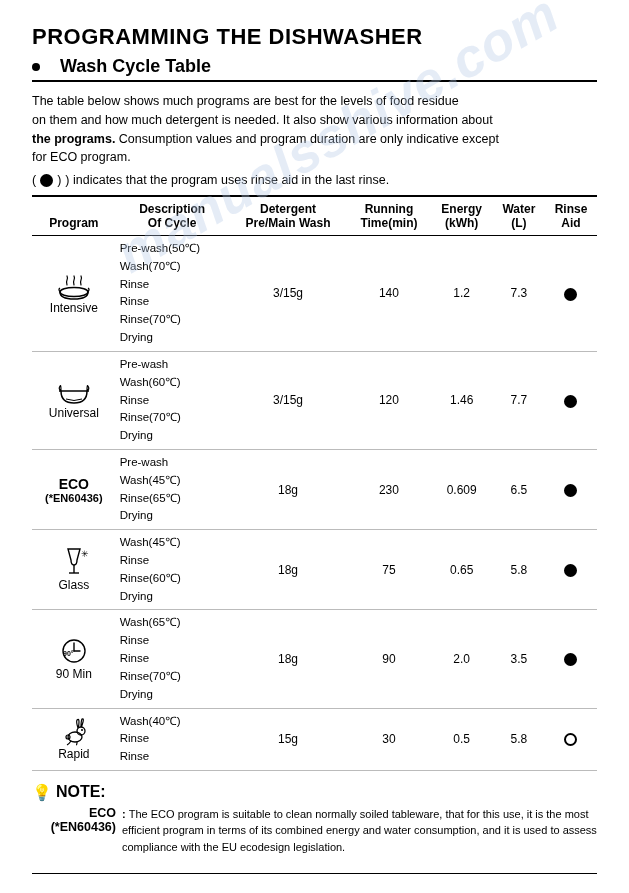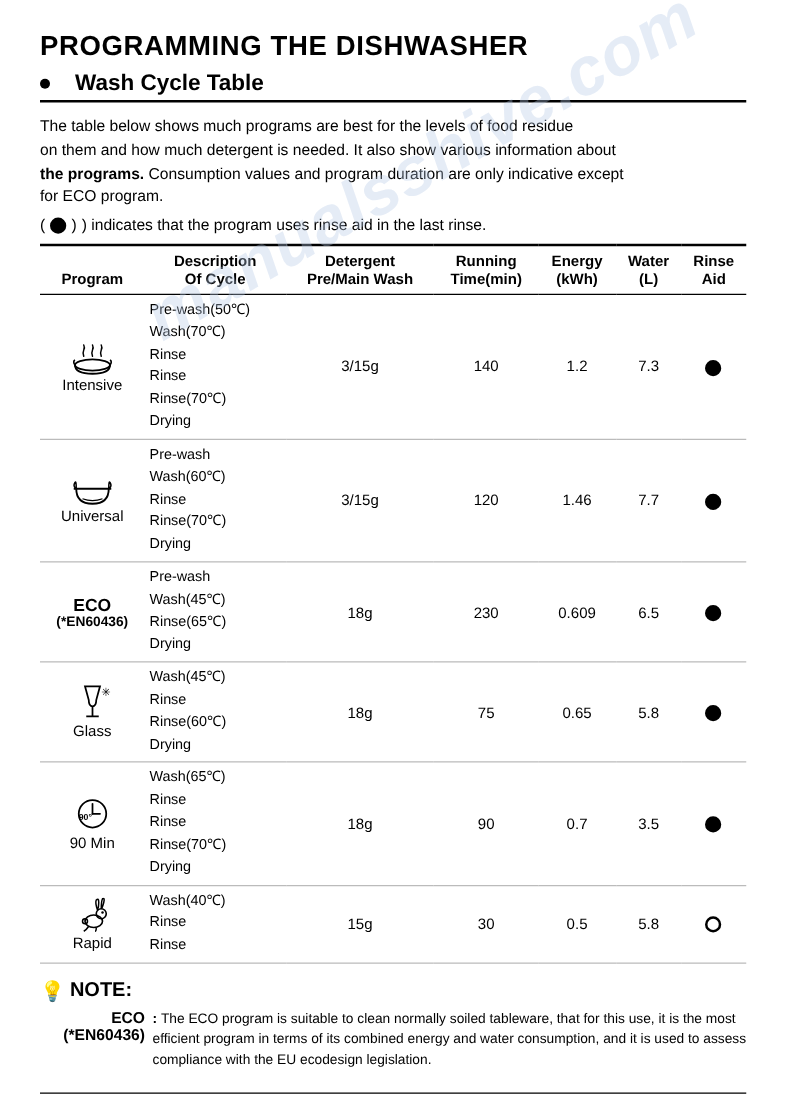--- a/index.html
+++ b/index.html
@@ -340,21 +340,21 @@
 
             <text x="5" y="20" font-size="7" fill="#000" font-family="Arial" font-weight="bold">90°</text>
           </svg>
           <div class="prog-name">90 Min</div>
         </td>
         <td class="desc-cell">
           Wash(65℃)<br>Rinse<br>Rinse<br>Rinse(70℃)<br>Drying
         </td>
         <td class="center-cell">18g</td>
         <td class="center-cell">90</td>
-        <td class="center-cell">0.7</td>
+        <td class="center-cell">2.0</td>
         <td class="center-cell">3.5</td>
         <td class="center-cell">
           <span class="filled-circle"></span>
         </td>
       </tr>
 
       <tr>
         <td class="prog-cell">
 
           <svg class="svg-icon" width="34" height="28" viewBox="0 0 34 28" fill="none" xmlns="http://www.w3.org/2000/svg">

